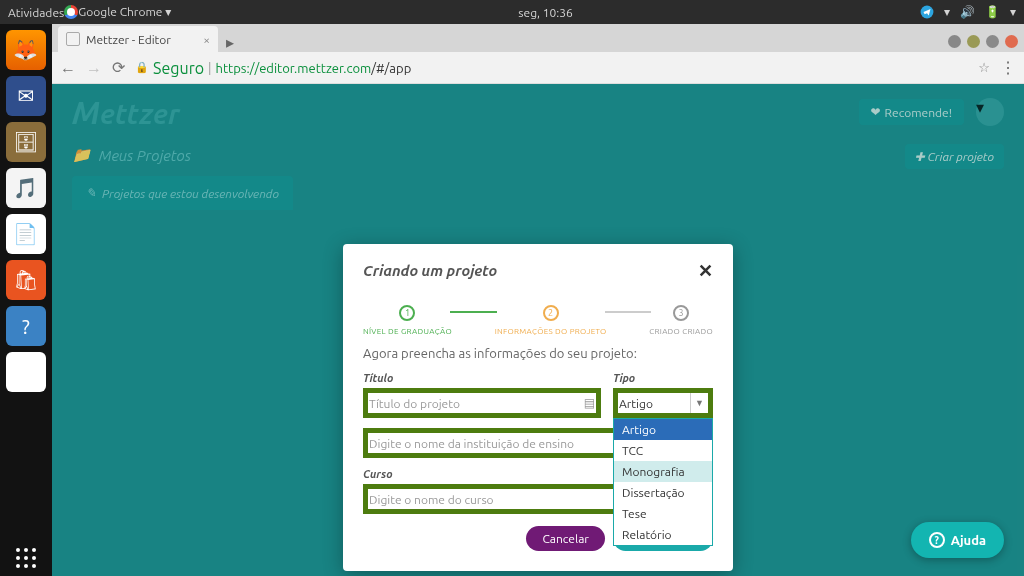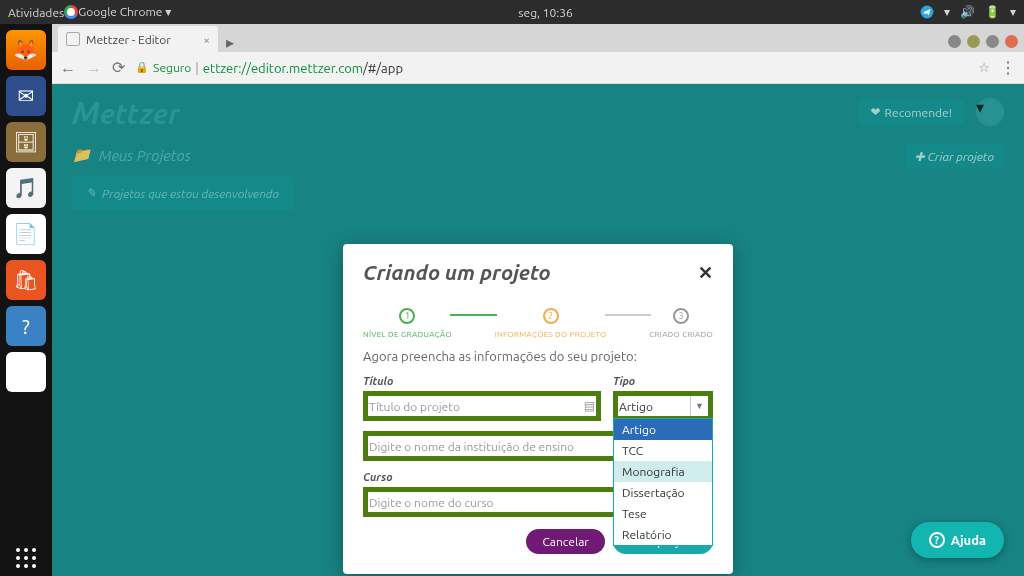--- a/index.html
+++ b/index.html
@@ -35,21 +35,21 @@
 .tab-strip { height: 28px; background: #d6d6d6; display:flex; align-items:flex-end; }
 .tab { background:#f2f2f2; height:26px; min-width:160px; border-radius:4px 4px 0 0; display:flex; align-items:center; padding:0 8px; font-size:12px; color:#444; gap:6px; margin-left:6px; }
 .tab .fav { width:14px; height:14px; border:1px solid #aaa; border-radius:2px; }
 .tab .close { margin-left:auto; color:#888; cursor:pointer; }
 .win-btns { margin-left:auto; display:flex; gap:6px; padding:4px 6px; }
 .win-btns span { width:13px; height:13px; border-radius:50%; }
 .addr-bar { height:32px; background:#f2f2f2; border-bottom:1px solid #ddd; display:flex; align-items:center; padding:0 8px; gap:10px; font-size:13px; color:#555; }
 .addr-bar .nav-ico { color:#777; font-size:16px; }
 .addr-bar .url { flex:1; display:flex; align-items:center; gap:4px; }
 .addr-bar .lock { color:#0a8f3c; font-size:11px; }
-.addr-bar .secure { color:#0a8f3c; font-size:12px; }
+.addr-bar .secure { color:#0a8f3c; font-size:16px; }
 .addr-bar .url-text { color:#333; }
 .addr-bar .url-text .host { color:#0a8f3c; }
 .addr-bar .star { margin-left:auto; color:#888; }
 .addr-bar .menu { color:#666; font-size:16px; }
 
 
 .app-body { flex:1; background:#1d9a9a; position:relative; }
 .app-header { height:56px; display:flex; align-items:center; padding:0 20px; }
 .brand { font-size:28px; font-weight:bold; color:#3bb3b3; font-style:italic; opacity:0.8; }
 .brand .m { font-size:32px; }
@@ -61,21 +61,21 @@
 .sub-tab { margin:0 20px; background:#17a2a2; color:#7dd5d5; padding:10px 14px; border-radius:4px 4px 0 0; font-size:12px; font-style:italic; width:fit-content; display:flex; align-items:center; gap:6px; }
 
 
 .overlay { position:absolute; inset:0; background:rgba(0,0,0,0.15); }
 .modal {
   position:absolute; left:50%; top:160px; transform:translateX(-50%);
   width:390px; background:#fff; border-radius:4px; box-shadow:0 4px 20px rgba(0,0,0,0.3);
   padding:16px 20px 20px;
 }
 .modal-head { display:flex; align-items:center; }
-.modal-head h3 { font-size:21px; font-style:italic; color:#555; font-weight:600; }
+.modal-head h3 { font-size:15px; font-style:italic; color:#555; font-weight:600; }
 .modal-head .x { margin-left:auto; font-size:18px; font-weight:bold; color:#333; cursor:pointer; }
 
 .stepper { display:flex; align-items:center; margin:24px 0 10px; }
 .step { text-align:center; flex:0 0 auto; }
 .step .circ { width:16px; height:16px; border-radius:50%; border:2px solid; margin:0 auto 6px; display:flex; align-items:center; justify-content:center; font-size:9px; }
 .step.done .circ { border-color:#4caf50; color:#4caf50; }
 .step.active .circ { border-color:#f0ad4e; color:#f0ad4e; }
 .step.pending .circ { border-color:#999; color:#999; }
 .step .lab { font-size:8px; letter-spacing:0.3px; }
 .step.done .lab { color:#4caf50; }
@@ -182,21 +182,21 @@
     </div>
   </div>
   <div class="addr-bar">
     <span class="nav-ico">←</span>
     <span class="nav-ico" style="opacity:0.4">→</span>
     <span class="nav-ico">⟳</span>
     <div class="url">
       <span class="lock">🔒</span>
       <span class="secure">Seguro</span>
       <span style="color:#999">|</span>
-      <span class="url-text"><span class="host">ettzer://editor.mettzer.com</span><span>/#/app</span></span>
+      <span class="url-text"><span class="host">https://editor.mettzer.com</span><span>/#/app</span></span>
     </div>
     <span class="star">☆</span>
     <span class="menu">⋮</span>
   </div>
 
   <div class="app-body">
     <div class="app-header">
       <span class="brand"><span class="m">M</span><span>ettzer</span></span>
       <div class="recomende">❤ <span>Recomende!</span></div>
       <div class="globe">▾</div>

